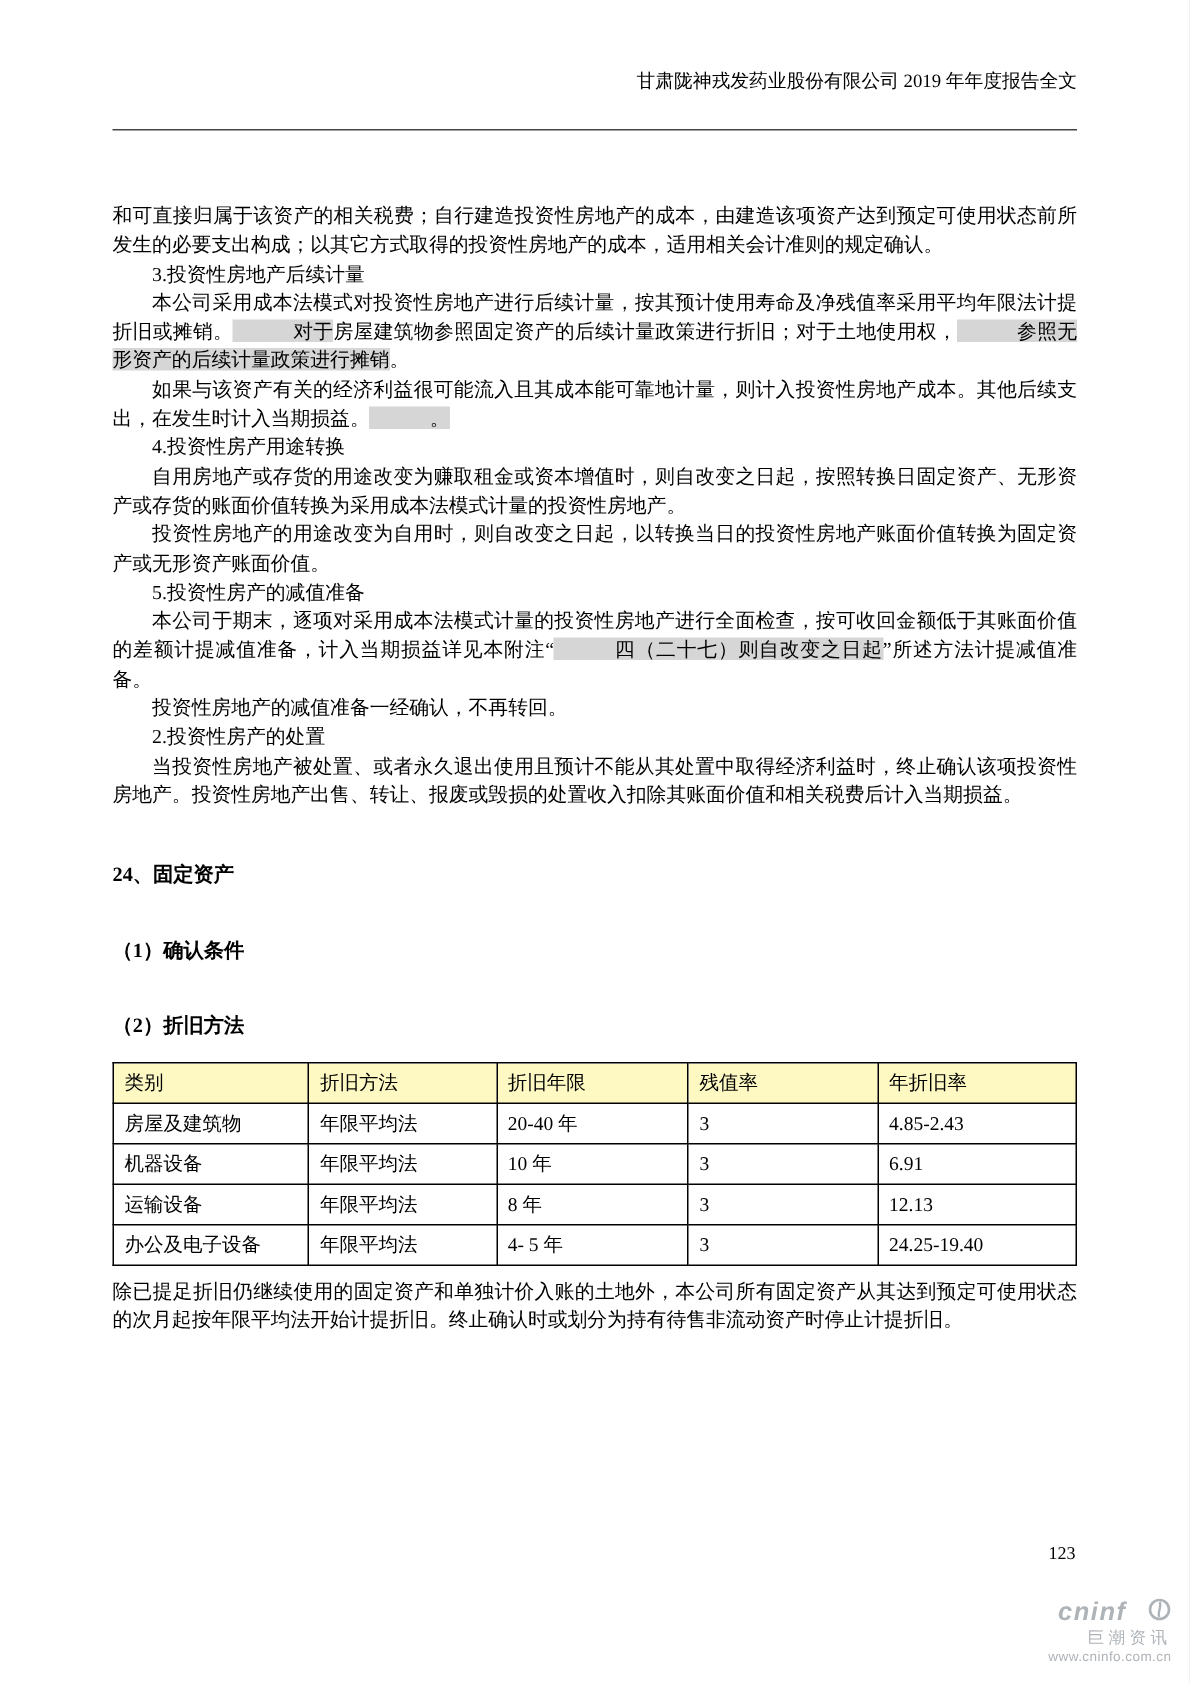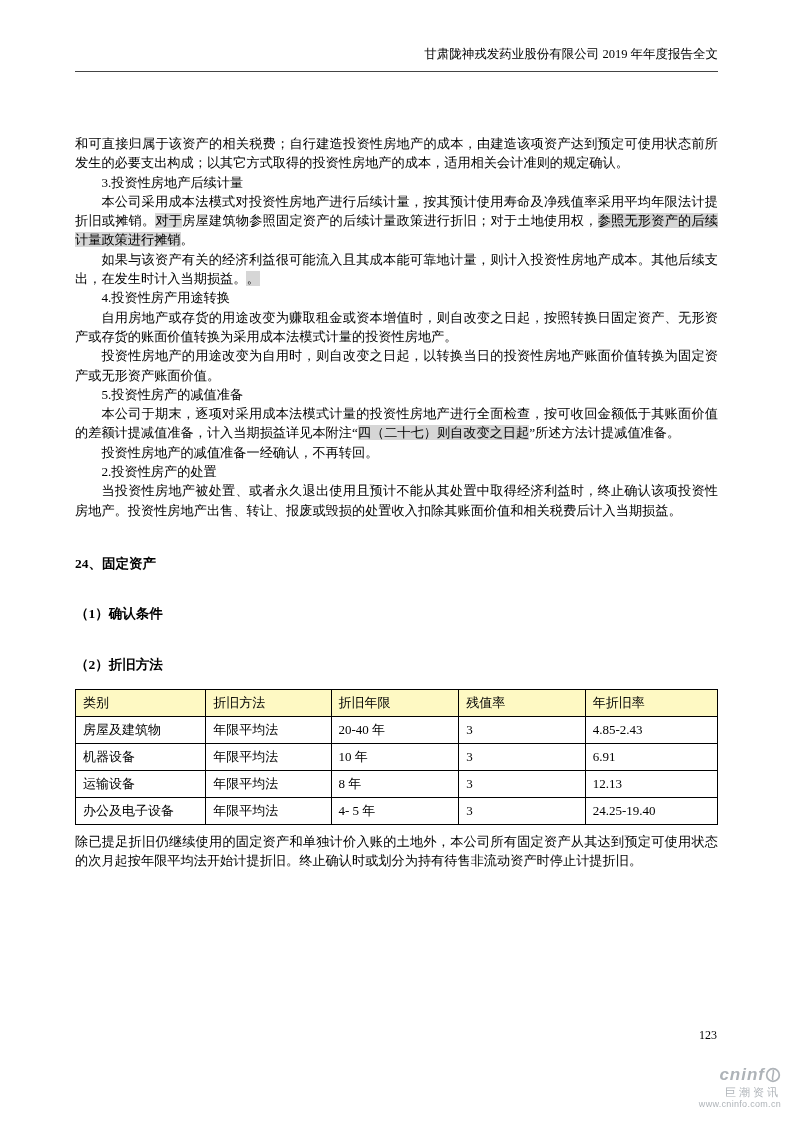--- a/index.html
+++ b/index.html
@@ -4,29 +4,29 @@
 <style>
   html,body{margin:0;padding:0;background:#e8e8e8;}
   .page{
     position:relative;width:793px;height:1122px;background:#ffffff;
     font-family:"Liberation Serif","DejaVu Serif",serif;color:#000;
     overflow:hidden;margin:0 auto;
   }
   .doc-header{
     position:absolute;top:46px;left:75px;right:75px;
     text-align:right;font-size:12.5px;line-height:16px;
-    padding-bottom:9px;border-bottom:1px solid #444;
+    padding-bottom:24px;border-bottom:1px solid #444;
   }
   .content{
     position:absolute;top:94px;left:75px;width:643px;
     font-size:13.2px;line-height:19.3px;text-align:justify;margin-top:40px;
   }
   .para{margin:0;}
   .para.indent{text-indent:2em;}
-  .hl{background:#d6d6d6;}
+  .hl{background:#d6d6d6;padding-left:40px;}
   .section-title{font-weight:bold;font-size:13.5px;margin-top:34px;}
   .sub-title{font-weight:bold;font-size:13.5px;margin-top:31px;}
   .recognition{margin-top:15px;}
   table.dep{
     width:100%;border-collapse:collapse;margin-top:15px;
     font-size:13px;table-layout:fixed;
   }
   .dep th,.dep td{
     border:1px solid #000;height:26px;padding:0 7px;
     font-weight:normal;text-align:left;vertical-align:middle;
@@ -40,21 +40,21 @@
   .dep col:nth-child(5){width:20.6%;}
   .after-table{margin-top:7px;}
   .page-number{
     position:absolute;right:76px;top:1028px;font-size:12px;
   }
   .footer-logo{
     position:absolute;right:12px;bottom:13px;text-align:right;
     color:#aeb3b8;font-family:"Liberation Sans","DejaVu Sans",sans-serif;
     line-height:1.15;
   }
-  .logo-top{display:flex;align-items:center;justify-content:flex-end;gap:0;}
+  .logo-top{display:flex;justify-content:flex-end;gap:14px;}
   .logo-text{font-size:17px;font-weight:bold;font-style:italic;letter-spacing:1px;}
   .logo-brand{font-size:11px;letter-spacing:3px;margin-top:1px;}
   .logo-url{font-size:9px;letter-spacing:0.3px;}
 </style>
 </head>
 <body>
 
 <div class="page">
 
   <div class="doc-header">

